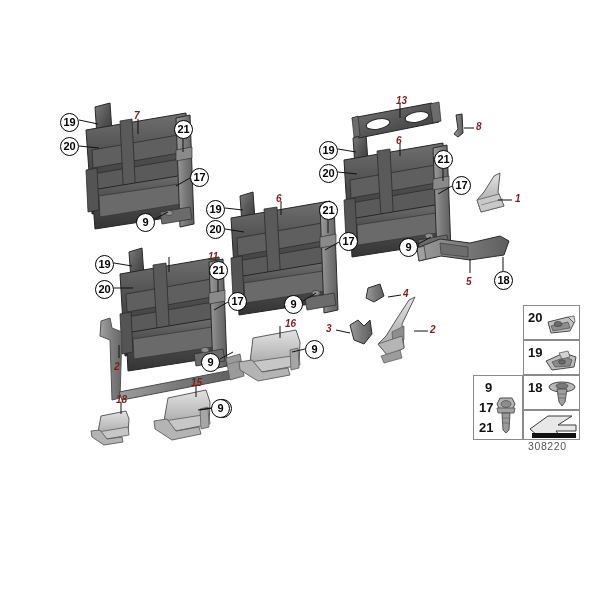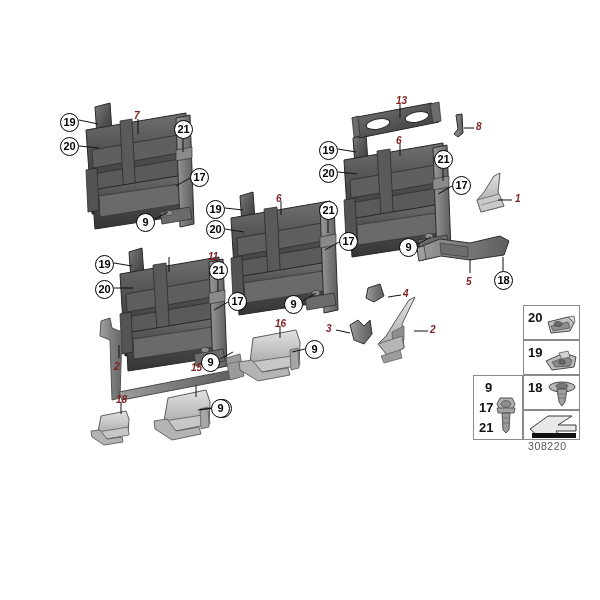--- a/index.html
+++ b/index.html
@@ -272,22 +272,22 @@
       <div class="plabel" style="left: 403px; top: 288px;">4</div>
       <div class="plabel" style="left: 466px; top: 276px;">5</div>
       <div class="plabel" style="left: 396px; top: 135px;">6</div>
       <div class="plabel" style="left: 134px; top: 110px;">7</div>
       <div class="plabel" style="left: 476px; top: 121px;">8</div>
       <div class="plabel" style="left: 276px; top: 193px;">6</div>
       <div class="plabel" style="left: 164px; top: 251px; margin-left: 44px;">11</div>
       <div class="plabel" style="left: 114px; top: 361px;">2</div>
       <div class="plabel" style="left: 396px; top: 95px;">13</div>
       <div class="plabel" style="left: 116px; top: 394px;">18</div>
-      <div class="plabel" style="left: 191px; top: 362px;">15</div>
-      <div class="plabel" style="left: 275px; top: 318px; text-align: right;">16</div>
+      <div class="plabel" style="left: 191px; top: 377px;">15</div>
+      <div class="plabel" style="left: 285px; top: 318px; text-align: right;">16</div>
     </div>
 
   <div id="callouts-layer">
       <div class="callout" style="left: 60px; top: 113px;">19</div>
       <div class="callout" style="left: 60px; top: 137px;">20</div>
       <div class="callout" style="left: 174px; top: 120px;">21</div>
       <div class="callout" style="left: 190px; top: 168px;">17</div>
       <div class="callout" style="left: 136px; top: 213px;">9</div>
       <div class="callout" style="left: 206px; top: 200px;">19</div>
       <div class="callout" style="left: 206px; top: 220px;">20</div>

